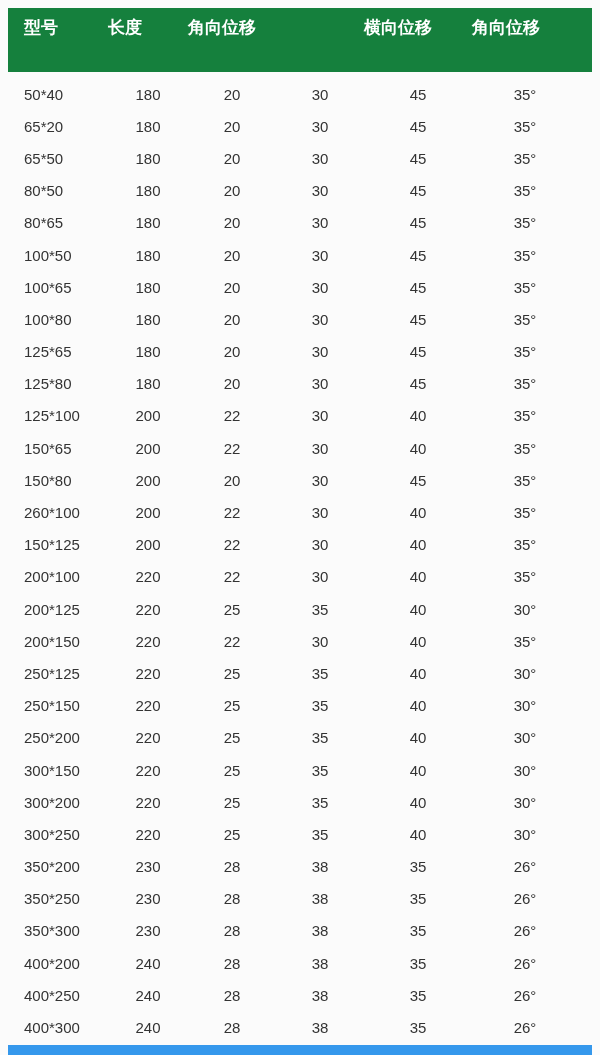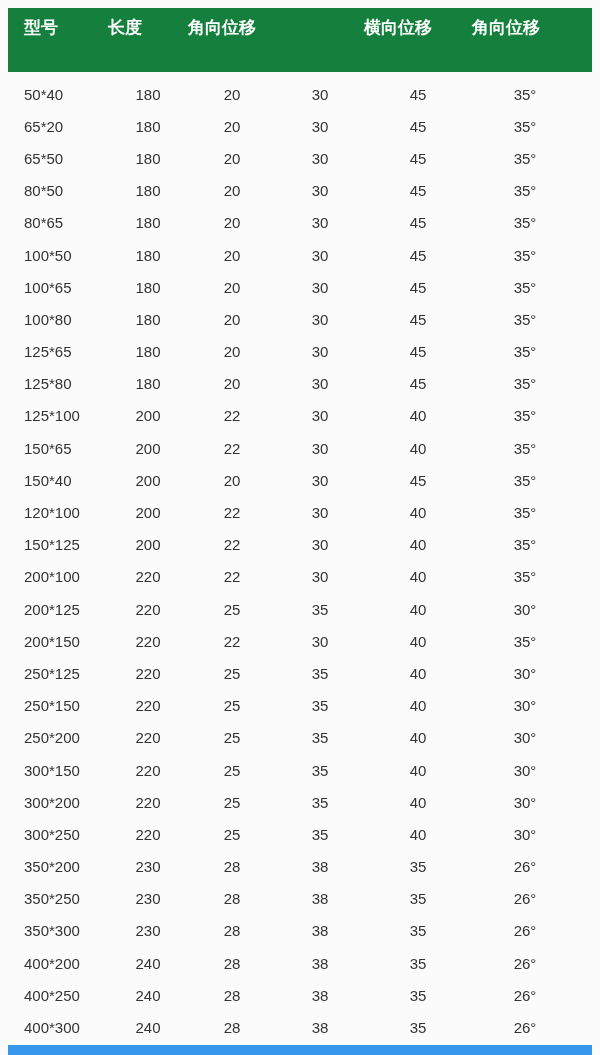--- a/index.html
+++ b/index.html
@@ -170,29 +170,29 @@
       </div>
       <div class="trow">
         <div class="cell first">150*65</div>
         <div class="cell">200</div>
         <div class="cell">22</div>
         <div class="cell">30</div>
         <div class="cell">40</div>
         <div class="cell last">35°</div>
       </div>
       <div class="trow">
-        <div class="cell first">150*40</div>
-        <div class="cell">200</div>
-        <div class="cell">20</div>
-        <div class="cell">30</div>
-        <div class="cell">45</div>
-        <div class="cell last">35°</div>
-      </div>
-      <div class="trow">
-        <div class="cell first">120*100</div>
+        <div class="cell first">150*80</div>
+        <div class="cell">200</div>
+        <div class="cell">20</div>
+        <div class="cell">30</div>
+        <div class="cell">45</div>
+        <div class="cell last">35°</div>
+      </div>
+      <div class="trow">
+        <div class="cell first">260*100</div>
         <div class="cell">200</div>
         <div class="cell">22</div>
         <div class="cell">30</div>
         <div class="cell">40</div>
         <div class="cell last">35°</div>
       </div>
       <div class="trow">
         <div class="cell first">150*125</div>
         <div class="cell">200</div>
         <div class="cell">22</div>

